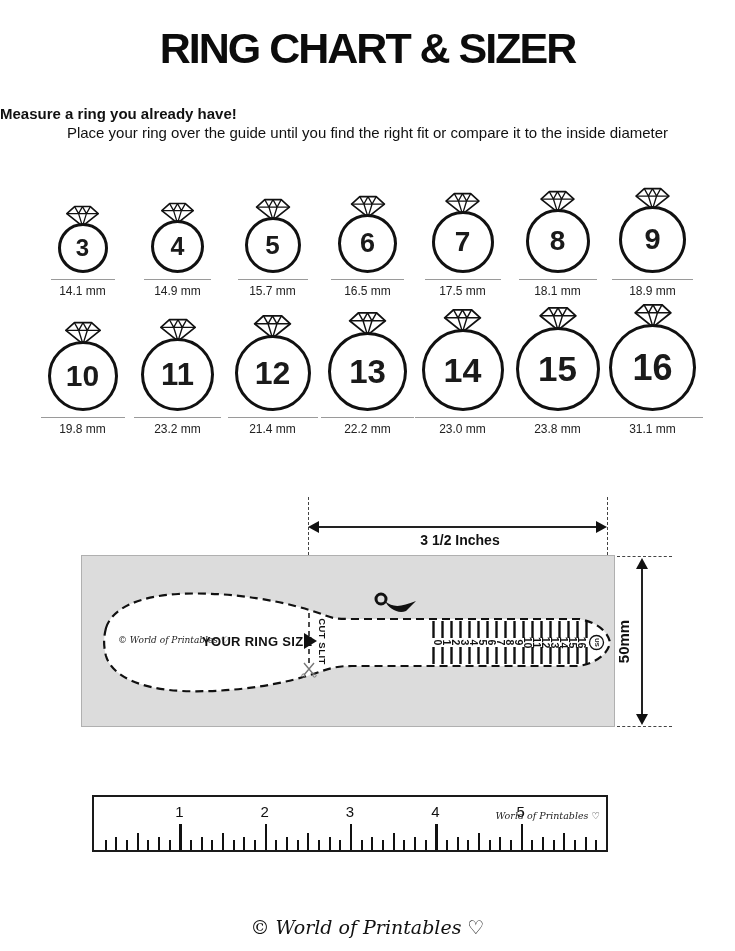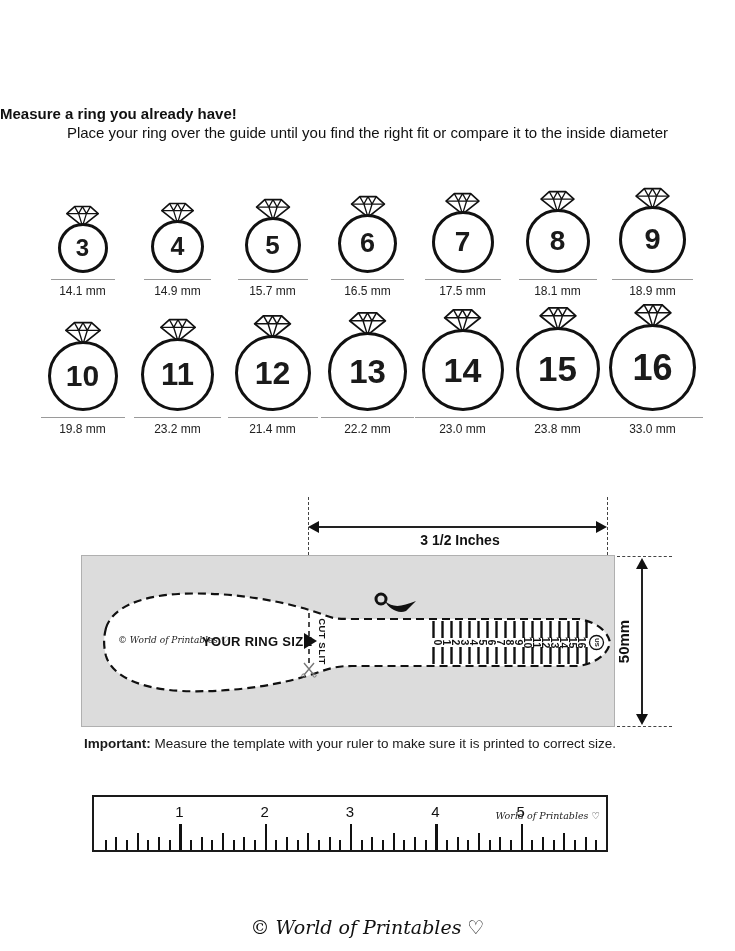--- a/index.html
+++ b/index.html
@@ -79,20 +79,21 @@
   .footer-brand {
     position:absolute; top:916px; left:0; width:100%; text-align:center;
     font-size:19px; font-family:"DejaVu Serif", serif; font-style:italic; color:#111;
   }
 </style>
 </head>
 <body>
 
 <div class="page">
 
+  <div class="title">RING CHART &amp; SIZER</div>
   <div class="sub-bold">Measure a ring you already have!</div>
   <div class="sub">Place your ring over the guide until you find the right fit or compare it to the inside diameter</div>
 
   <div class="ring-row r1">
   <div class="ring">
     <svg class="diamond" viewBox="0 0 44 28" fill="none" width="37" height="22">
       <path d="M12 2 L32 2 L42 11 L22 27 L2 11 Z" fill="#fff" stroke="#111" stroke-width="2" stroke-linejoin="round"></path>
       <path d="M2 11 L42 11 M12 2 L17 11 L22 2 L27 11 L32 2 M17 11 L22 27 M27 11 L22 27" stroke="#111" stroke-width="1.6" stroke-linejoin="round"></path>
     </svg>
     <div class="ring-circle" style="height: 50px; width: 50px; border-width: 3.3px;">
@@ -249,21 +250,21 @@
 
   <div class="ring">
     <svg class="diamond" viewBox="0 0 44 28" fill="none" width="42" height="25">
       <path d="M12 2 L32 2 L42 11 L22 27 L2 11 Z" fill="#fff" stroke="#111" stroke-width="2" stroke-linejoin="round"></path>
       <path d="M2 11 L42 11 M12 2 L17 11 L22 2 L27 11 L32 2 M17 11 L22 27 M27 11 L22 27" stroke="#111" stroke-width="1.6" stroke-linejoin="round"></path>
     </svg>
     <div class="ring-circle" style="height: 87px; width: 87px; border-width: 3.8px;">
       <span class="ring-num" style="font-size: 36px;">16</span>
     </div>
     <div class="ring-underline" style="width: 101px;"></div>
-    <div class="ring-mm">33.0 mm</div>
+    <div class="ring-mm">31.1 mm</div>
   </div>
 </div>
 
   <div class="sizer-wrap">
 
     <div class="vdash" style="left:308px; top:7px; height:58px;"></div>
     <div class="vdash" style="left:607px; top:7px; height:58px;"></div>
     <div class="dim-line" style="left:317px; top:36px; width:281px;"></div>
     <div class="arr left" style="left:308px; top:31px;"></div>
     <div class="arr right" style="left:596px; top:31px;"></div>
@@ -350,23 +351,20 @@
 
     <div class="hdash" style="left:617px; top:66px; width:55px;"></div>
     <div class="hdash" style="left:617px; top:236px; width:55px;"></div>
     <div class="vdim-line" style="left:641px; top:72px; height:158px;"></div>
     <div class="arr up" style="left:636px; top:68px;"></div>
     <div class="arr down" style="left:636px; top:224px;"></div>
     <div class="vdim-label" style="left:602px; top:143px;">50mm</div>
 
   </div>
 
-  <div class="important">
-    <b>Important:</b><span> Measure the template with your ruler to make sure it is printed to correct size.</span>
-  </div>
 
   <div class="ruler" id="ruler">
     <div class="ruler-brand">World of Printables ♡</div>
   <div class="tick" style="left: 10.7px; width: 2px; height: 10.5px;"></div>
       <div class="tick" style="left: 21.3px; width: 2px; height: 13.5px;"></div>
       <div class="tick" style="left: 32px; width: 2px; height: 10.5px;"></div>
       <div class="tick" style="left: 42.7px; width: 2px; height: 17px;"></div>
       <div class="tick" style="left: 53.3px; width: 2px; height: 10.5px;"></div>
       <div class="tick" style="left: 64px; width: 2px; height: 13.5px;"></div>
       <div class="tick" style="left: 74.7px; width: 2px; height: 10.5px;"></div>

